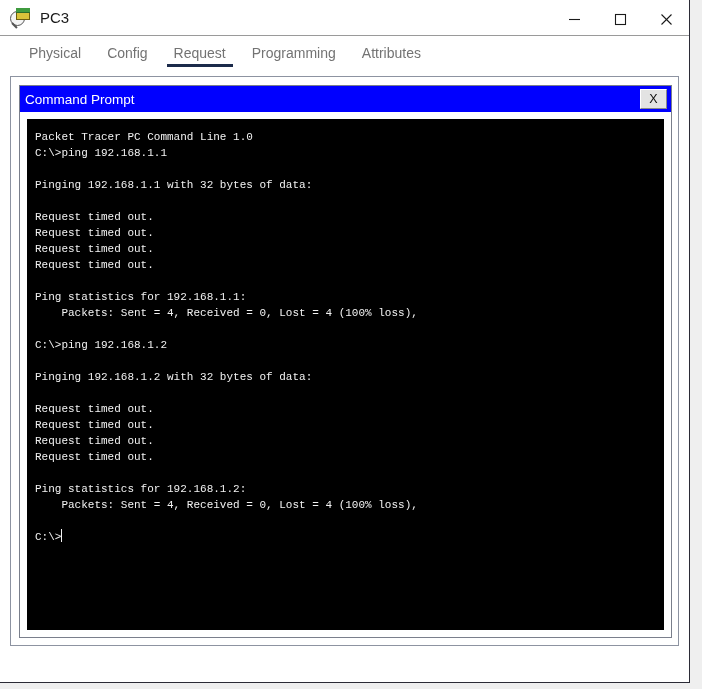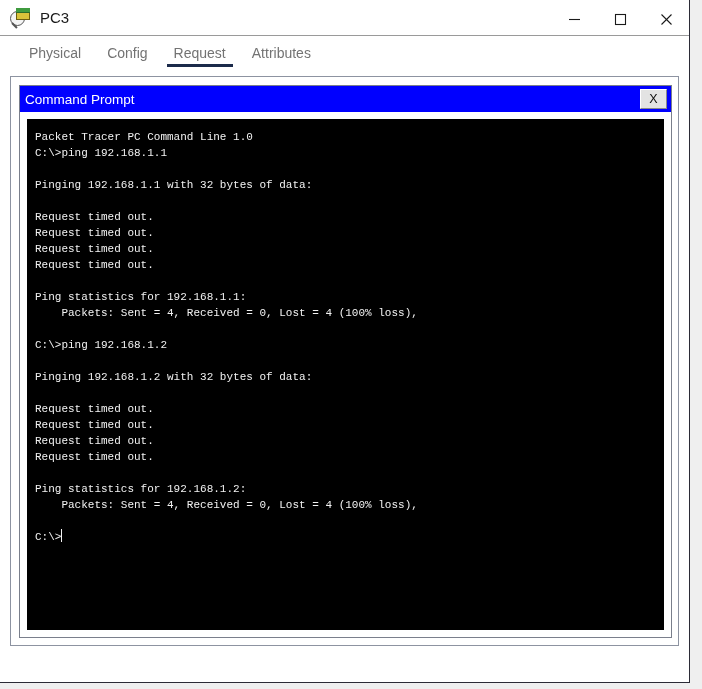--- a/index.html
+++ b/index.html
@@ -280,20 +280,21 @@
           </svg>
         </div>
       </div>
     </div>
 
     <div class="tabstrip-wrap">
       <div class="tabstrip">
         <div class="tab">Physical</div>
         <div class="tab">Config</div>
         <div class="tab selected">Request</div>
+        <div class="tab">Programming</div>
         <div class="tab">Attributes</div>
       </div>
     </div>
 
     <div class="content">
 
       <div class="cmdwin">
 
         <div class="cmd-titlebar">
           <div class="cmd-title">Command Prompt</div>

